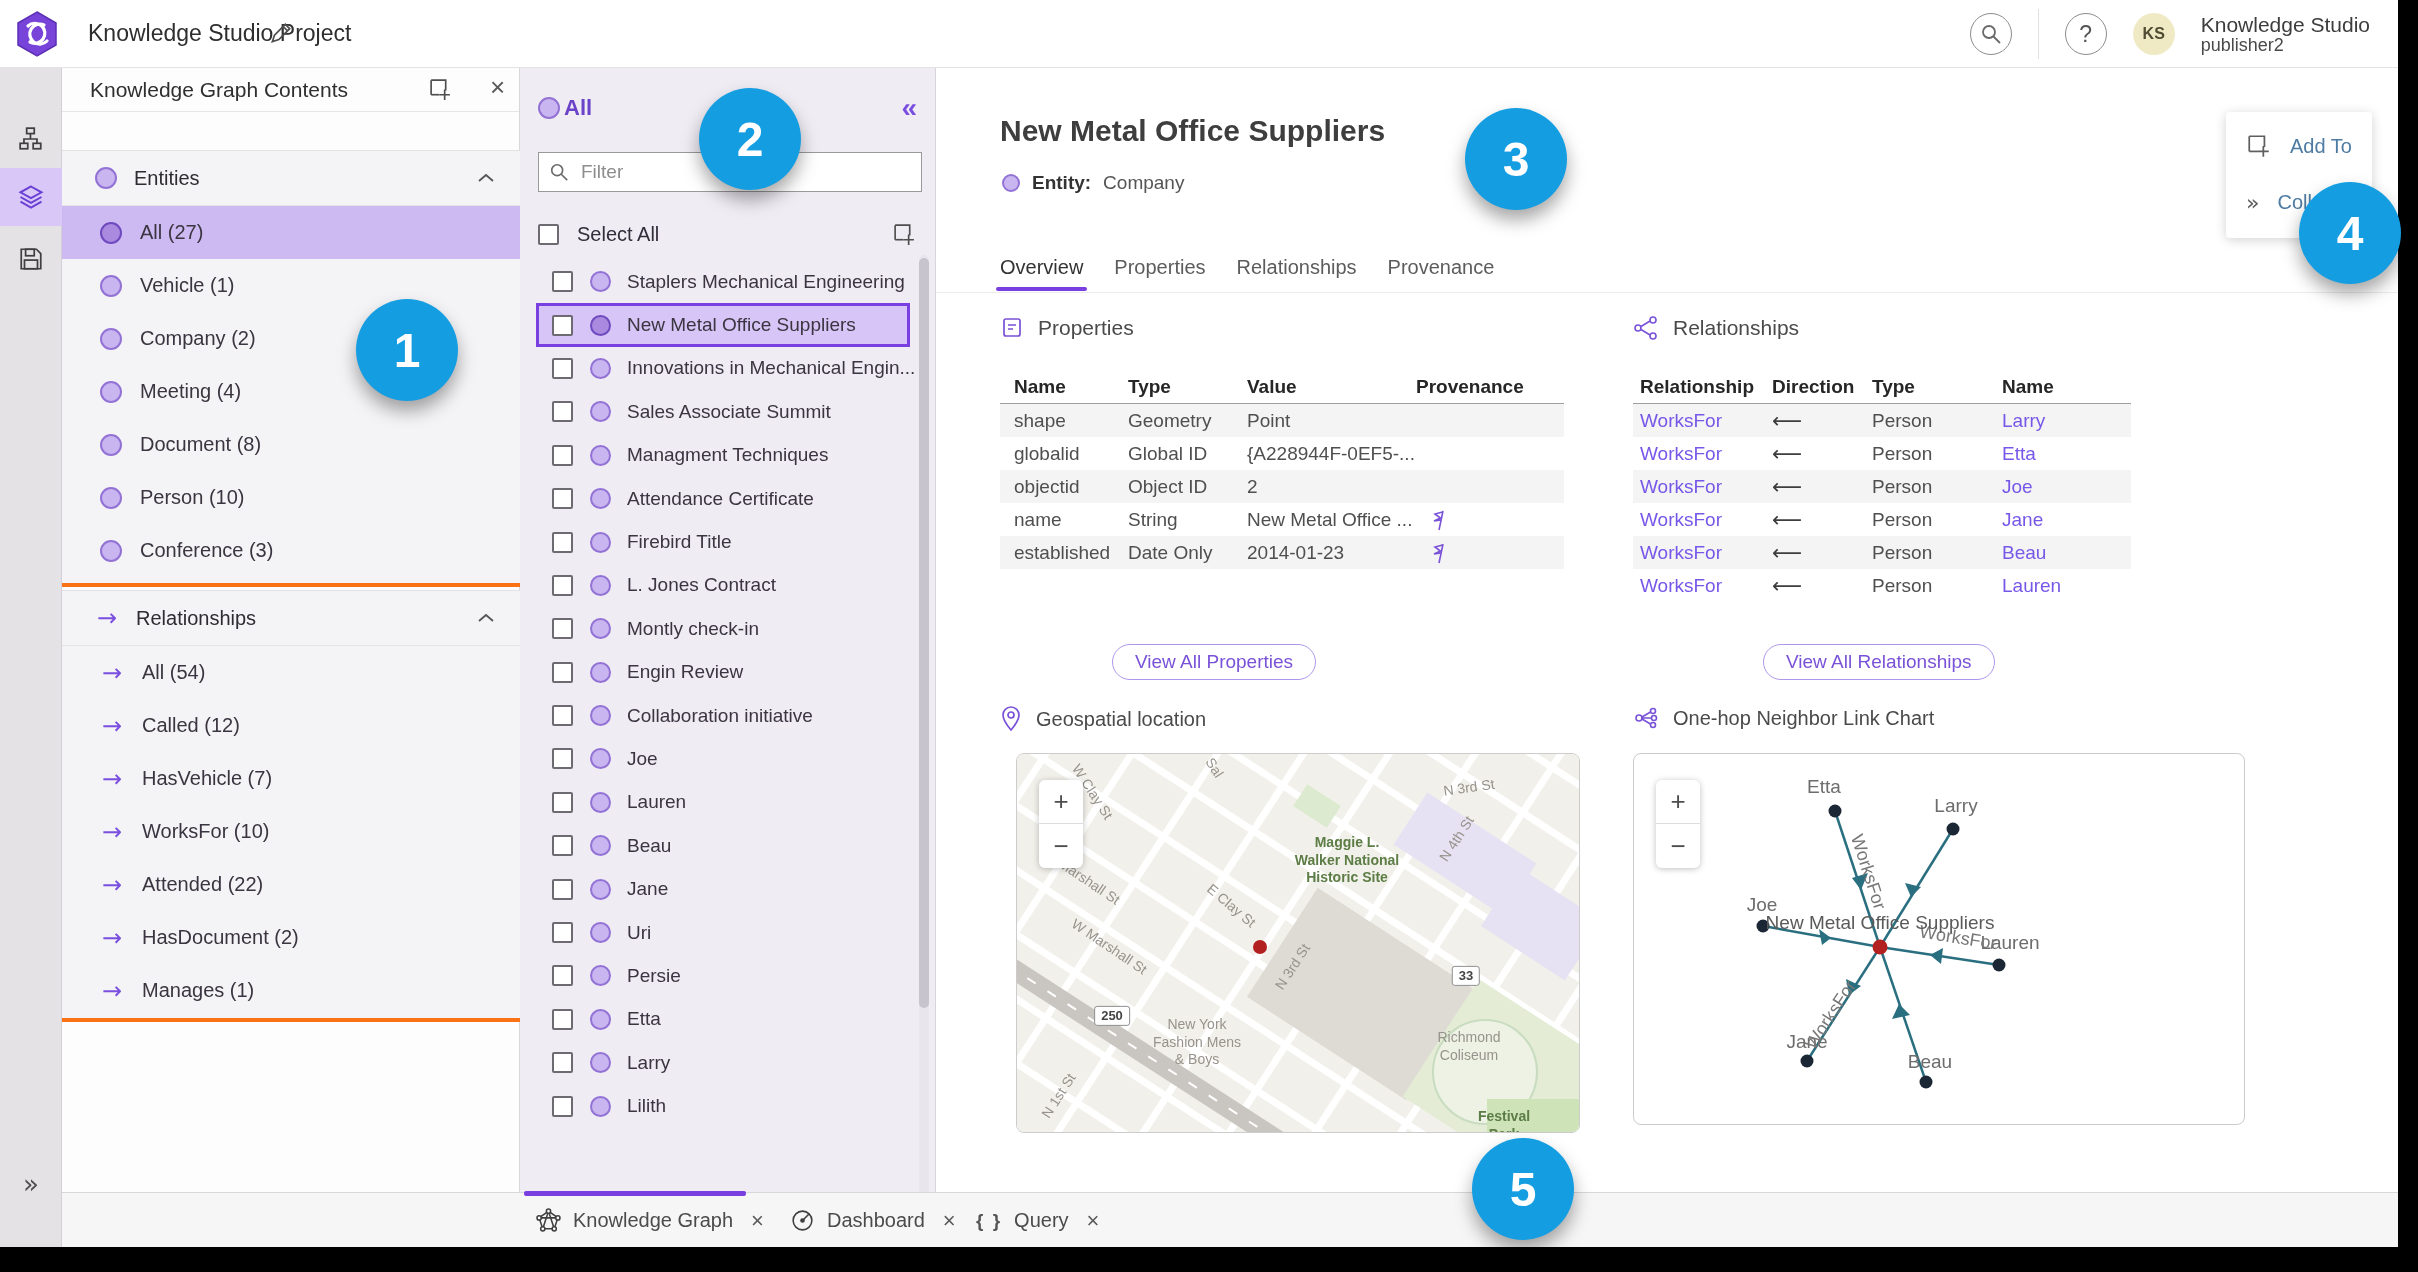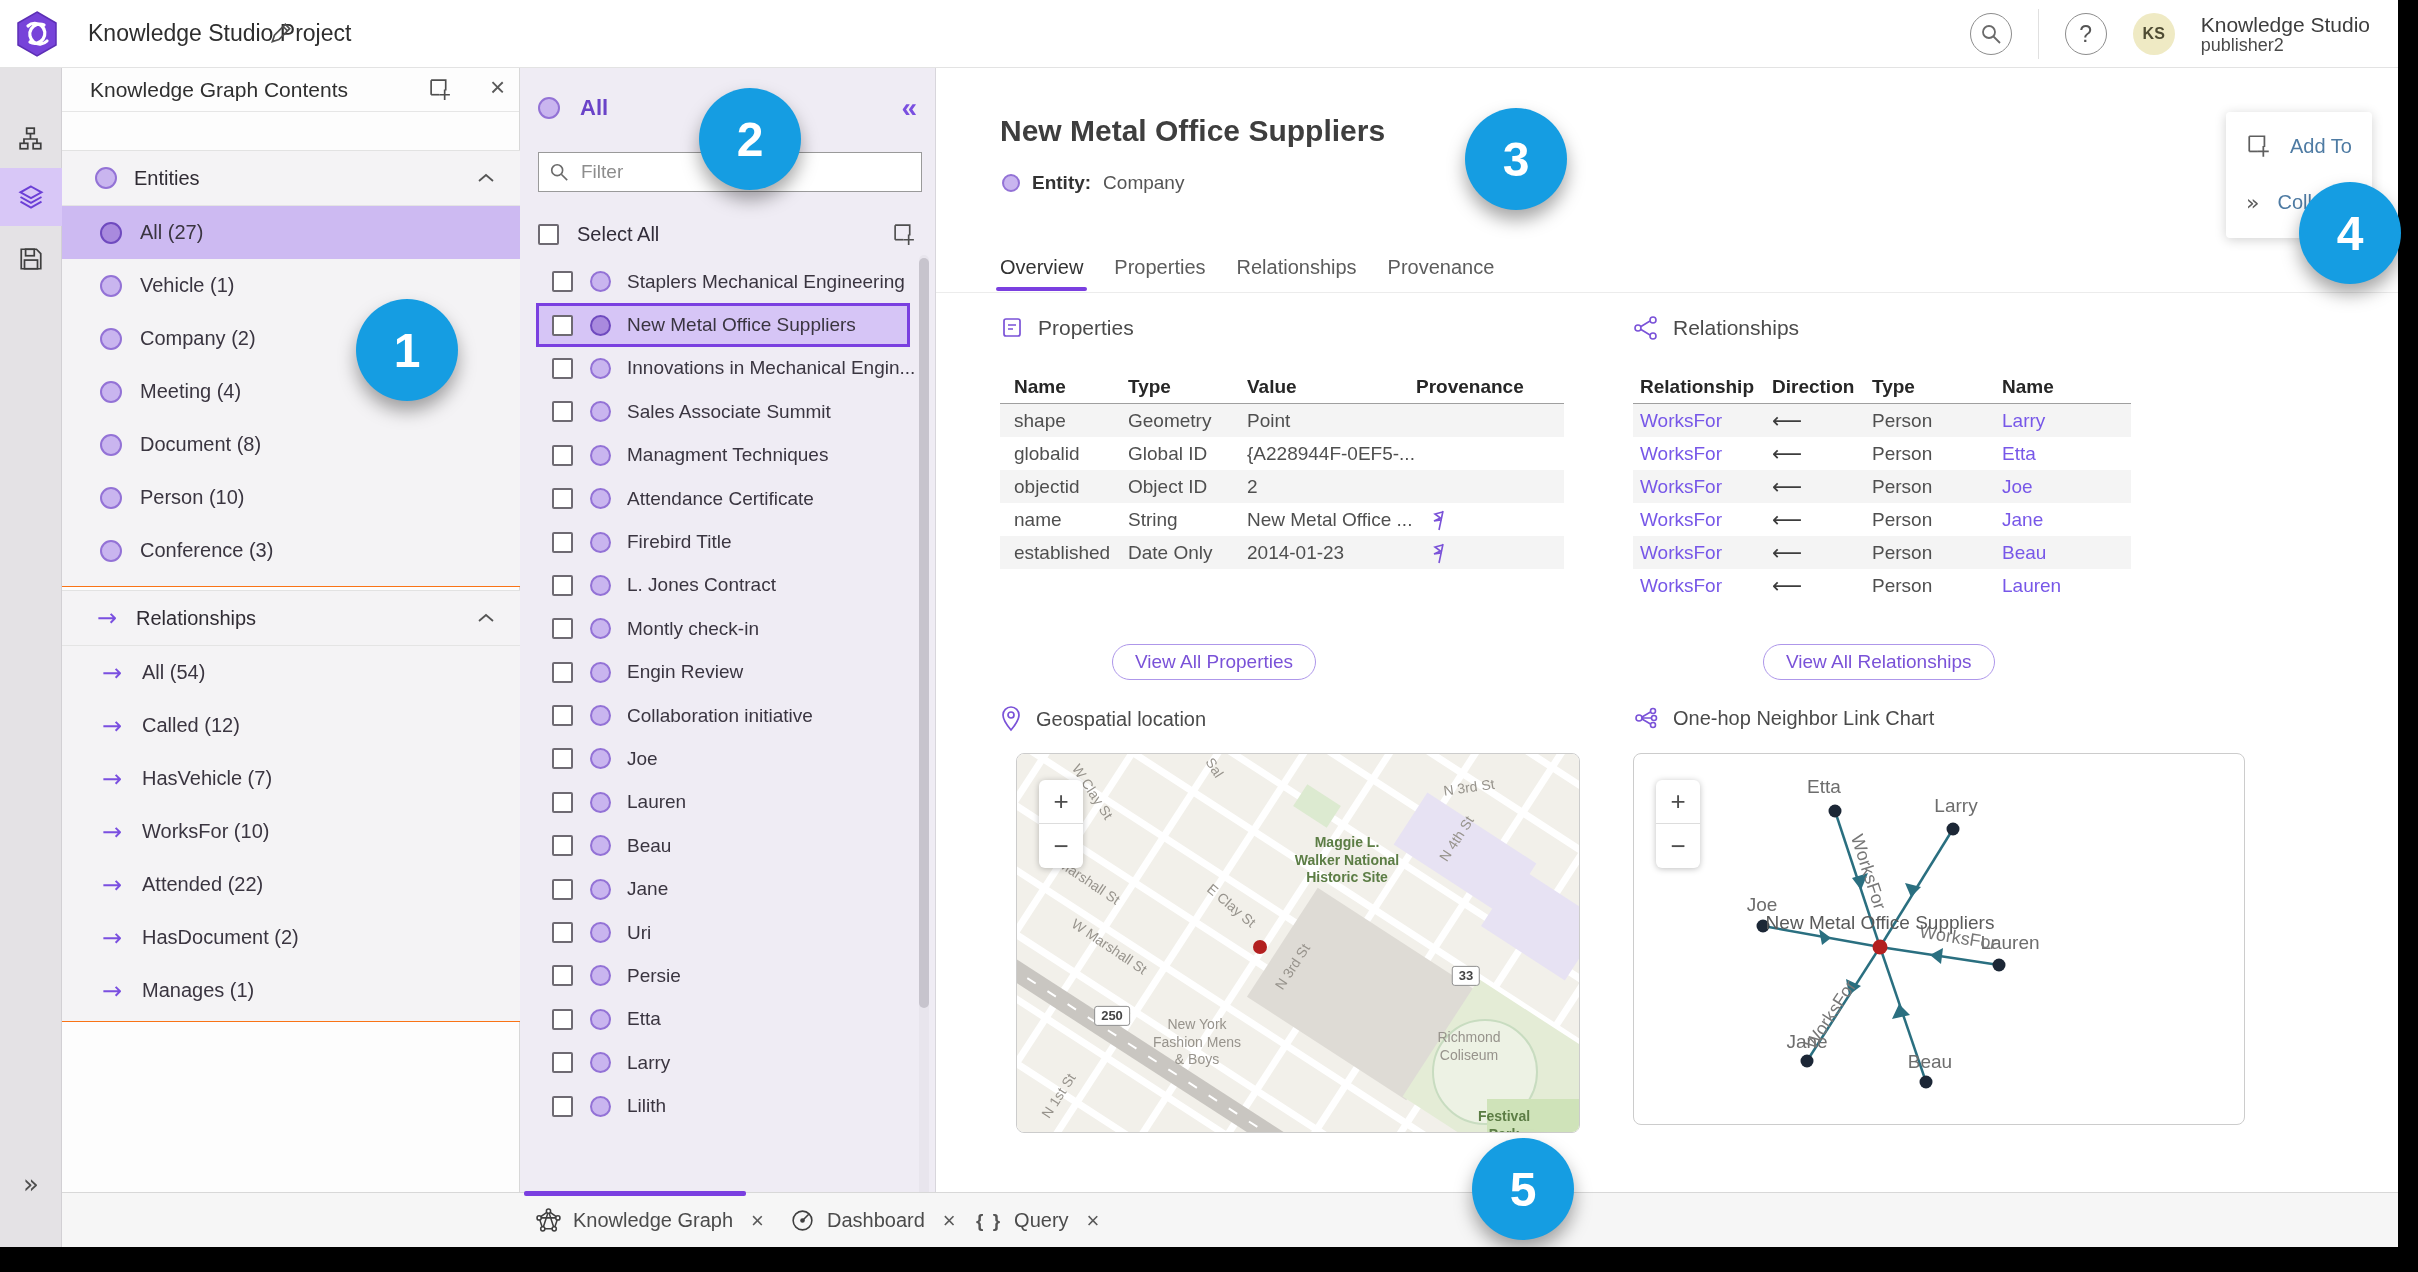--- a/index.html
+++ b/index.html
@@ -25,37 +25,37 @@
   .rail-icon{position:absolute;left:0;width:62px;height:58px;display:flex;align-items:center;justify-content:center;}
   .rail-icon.sel{background:#d8c7f7;}
   .rail-expand{position:absolute;left:0;bottom:48px;width:62px;text-align:center;font-size:26px;color:#4e4e4e;font-family:"DejaVu Sans",sans-serif;}
 
   
   .panel1{position:absolute;left:62px;top:68px;width:458px;height:1124px;background:#fdfdfd;border-right:1px solid #d8d8d8;}
   .panel1-hdr{position:relative;height:44px;border-bottom:1px solid #e6e6e6;}
   .panel1-title{position:absolute;left:28px;top:10px;font-size:21px;color:#2f2f2f;}
   .p1-add{position:absolute;left:366px;top:9px;}
   .p1-close{position:absolute;left:428px;top:4px;font-size:26px;color:#5a5a5a;}
-  .section{position:absolute;left:0;width:458px;background:#f4f3f5;border-top:1px solid #e2e2e2;border-bottom:1px solid #f97316;}
+  .section{position:absolute;left:0;width:458px;background:#f4f3f5;border-top:1px solid #e2e2e2;border-bottom:4px solid #f97316;}
   .sec-ent{top:82px;height:437px;}
   .sec-rel{top:522px;height:432px;}
   .group-hdr{height:55px;display:flex;align-items:center;padding:0 26px 0 33px;border-bottom:1px solid #e4e4e4;font-size:20px;color:#2f2b33;}
   .group-hdr .lbl{margin-left:17px;flex:1;}
   .row-item{height:53px;display:flex;align-items:center;padding-left:38px;font-size:20px;color:#3a3540;}
   .row-item .lbl{margin-left:18px;}
   .row-item.selected{background:#cdbaf2;}
   .ecirc{width:22px;height:22px;border-radius:50%;background:#c9b5ef;border:2px solid #9372d6;flex:0 0 auto;}
   .row-item.selected .ecirc{background:#a98ade;border-color:#6f4abf;}
   .rel-arrow{font-size:24px;color:#7a4fe0;font-family:"DejaVu Sans",sans-serif;flex:0 0 auto;width:24px;text-align:center;}
   .chev{flex:0 0 auto;}
 
   
   .panel2{position:absolute;left:520px;top:68px;width:416px;height:1124px;background:#efecf4;border-right:1px solid #d8d6dc;}
   .p2-hdr{position:absolute;left:18px;top:24px;right:18px;display:flex;align-items:center;font-size:22px;color:#6a43c8;font-weight:bold;}
-  .p2-hdr .lbl{margin-left:20px;flex:1;}
+  .p2-hdr .lbl{margin-left:4px;flex:1;}
   .collapse{font-size:28px;color:#7a4fe0;font-weight:600;}
   .filterbox{position:absolute;left:18px;top:84px;width:384px;height:40px;background:#fff;border:1px solid #9a9a9a;display:flex;align-items:center;padding:0 10px;}
   .filterbox input{border:none;outline:none;font-size:19px;color:#333;margin-left:10px;width:300px;background:transparent;}
   .filterbox input::placeholder{color:#8d8d8d;}
   .selall{position:absolute;left:18px;top:146px;right:18px;height:40px;display:flex;align-items:center;}
   .selall .lbl{margin-left:18px;font-size:20px;color:#322d3a;flex:1;}
   .cbox{width:21px;height:21px;border:2px solid #6e6a72;background:#fff;border-radius:2px;flex:0 0 auto;}
   .llist{position:absolute;left:16px;top:192px;width:374px;}
   .litem{height:43.4px;display:flex;align-items:center;padding-left:13px;font-size:19px;color:#3a3540;border:3px solid transparent;}
   .litem .ecirc{width:21px;height:21px;margin-left:17px;}

